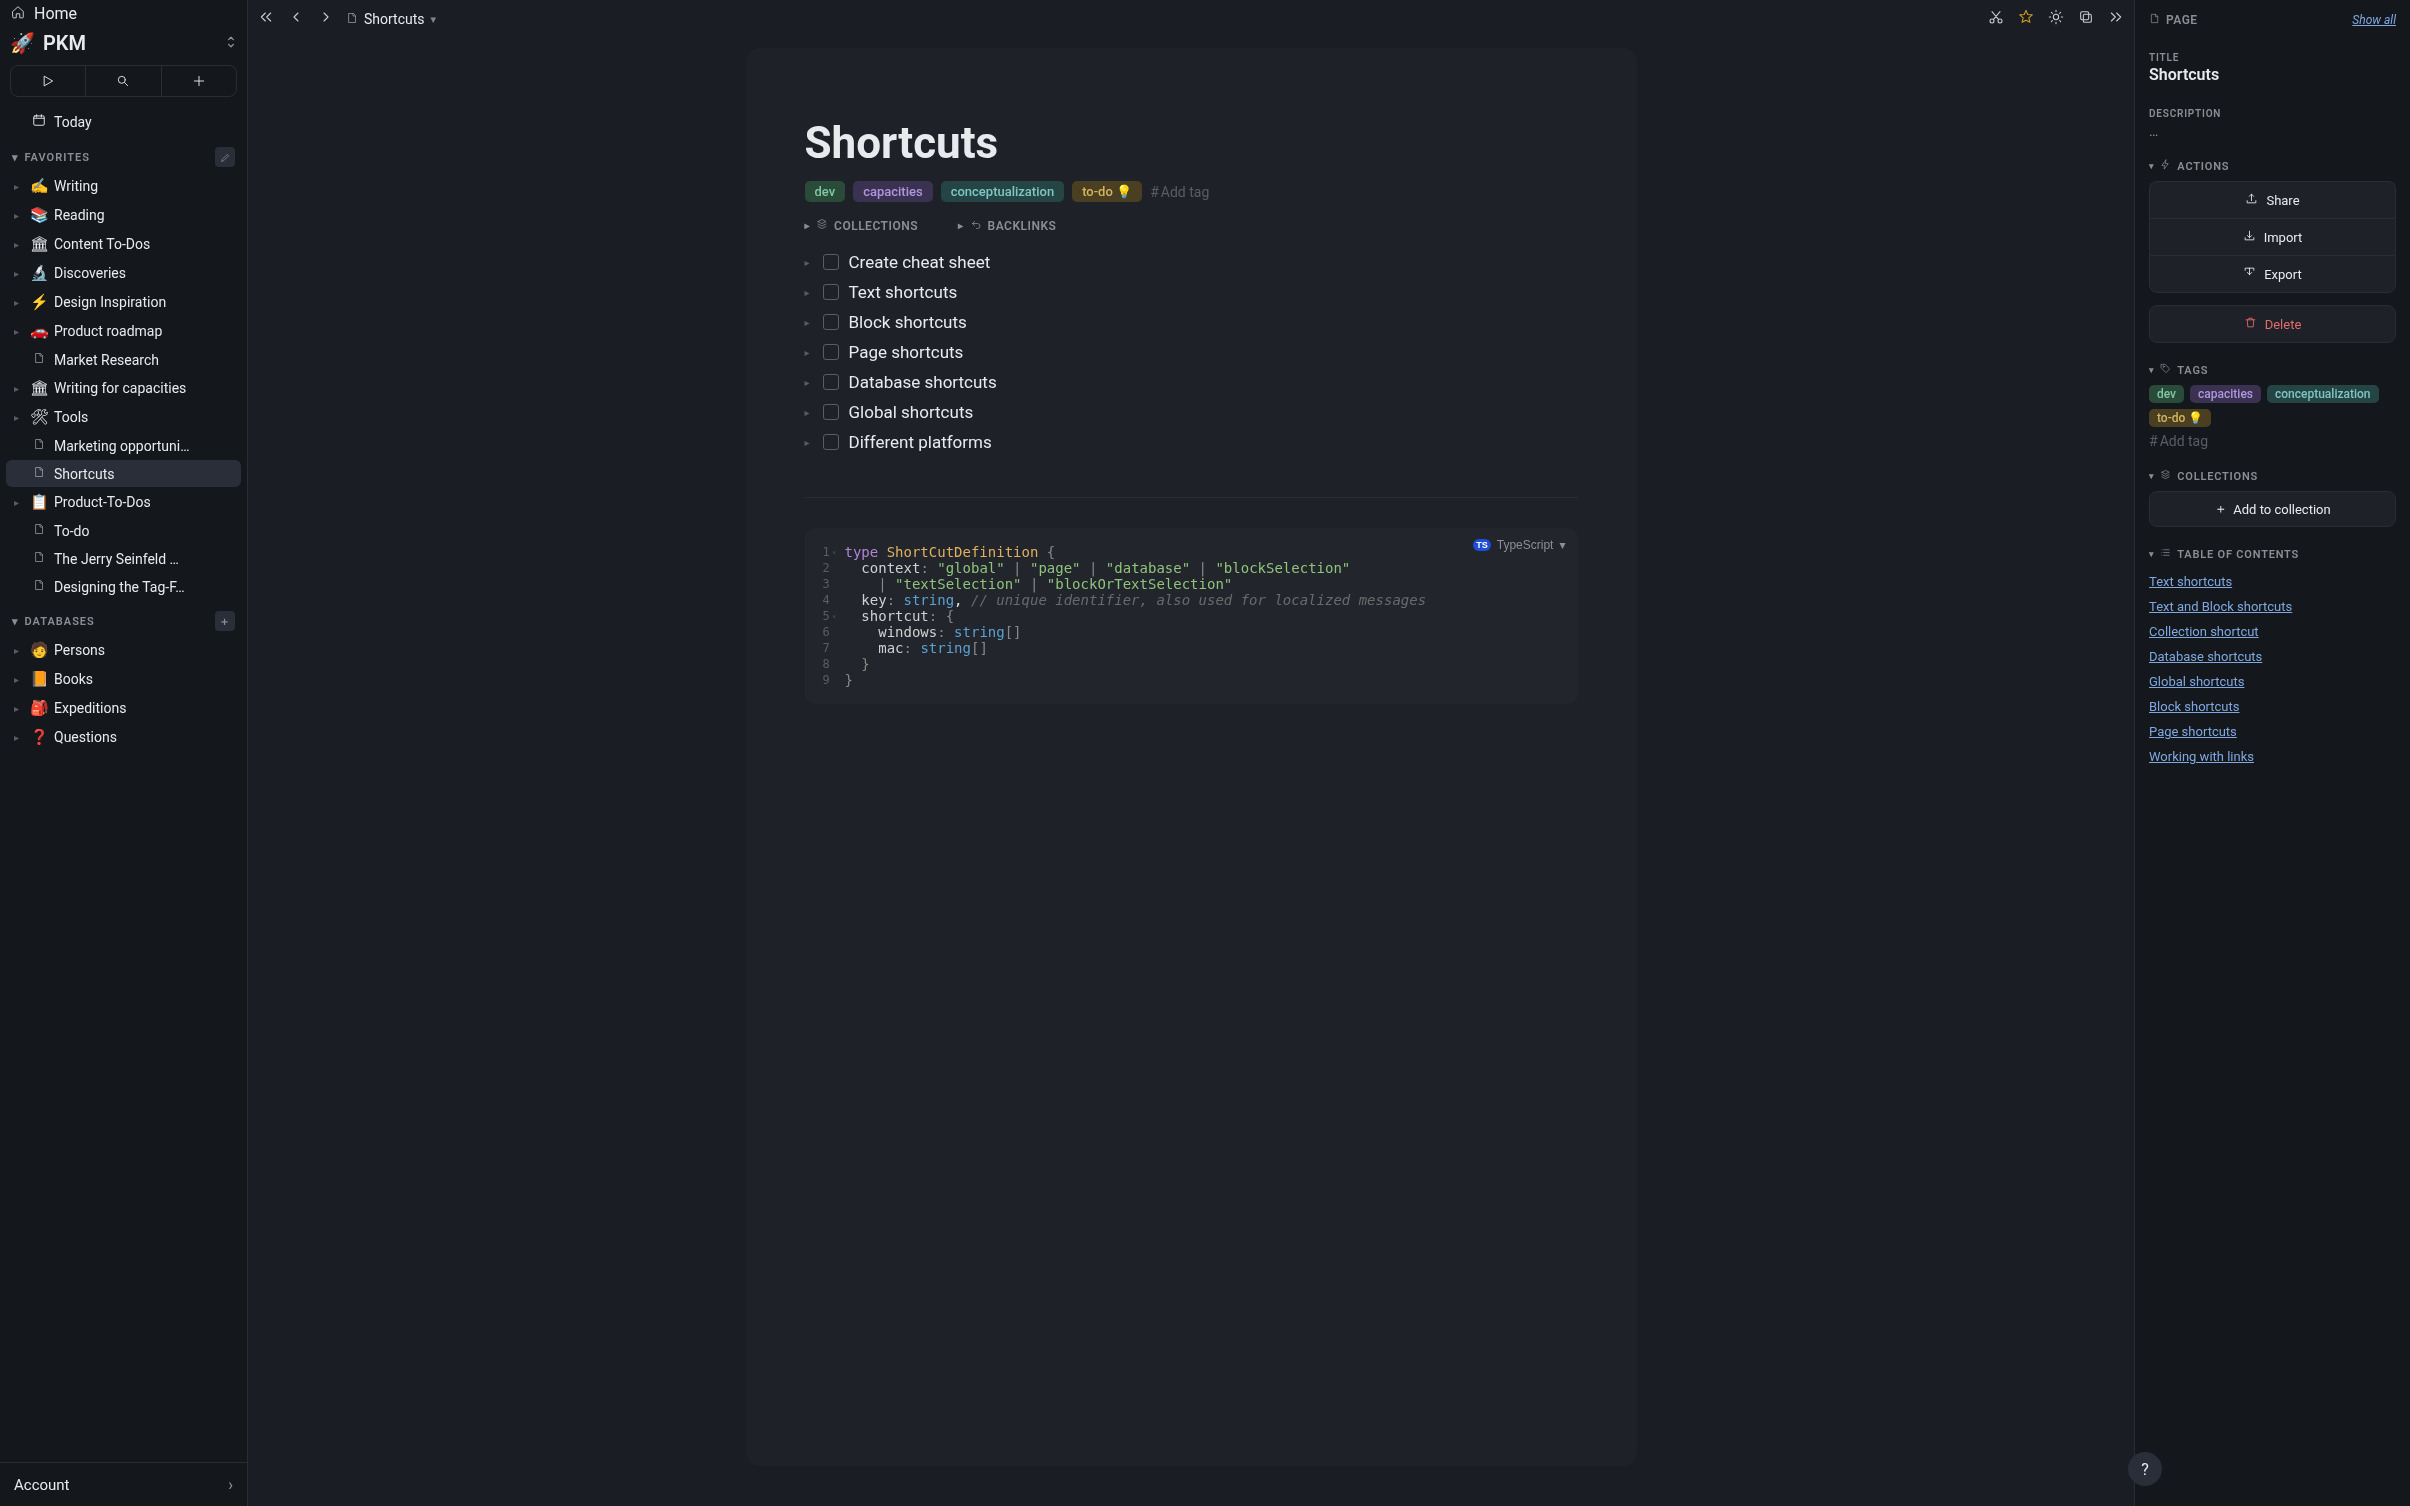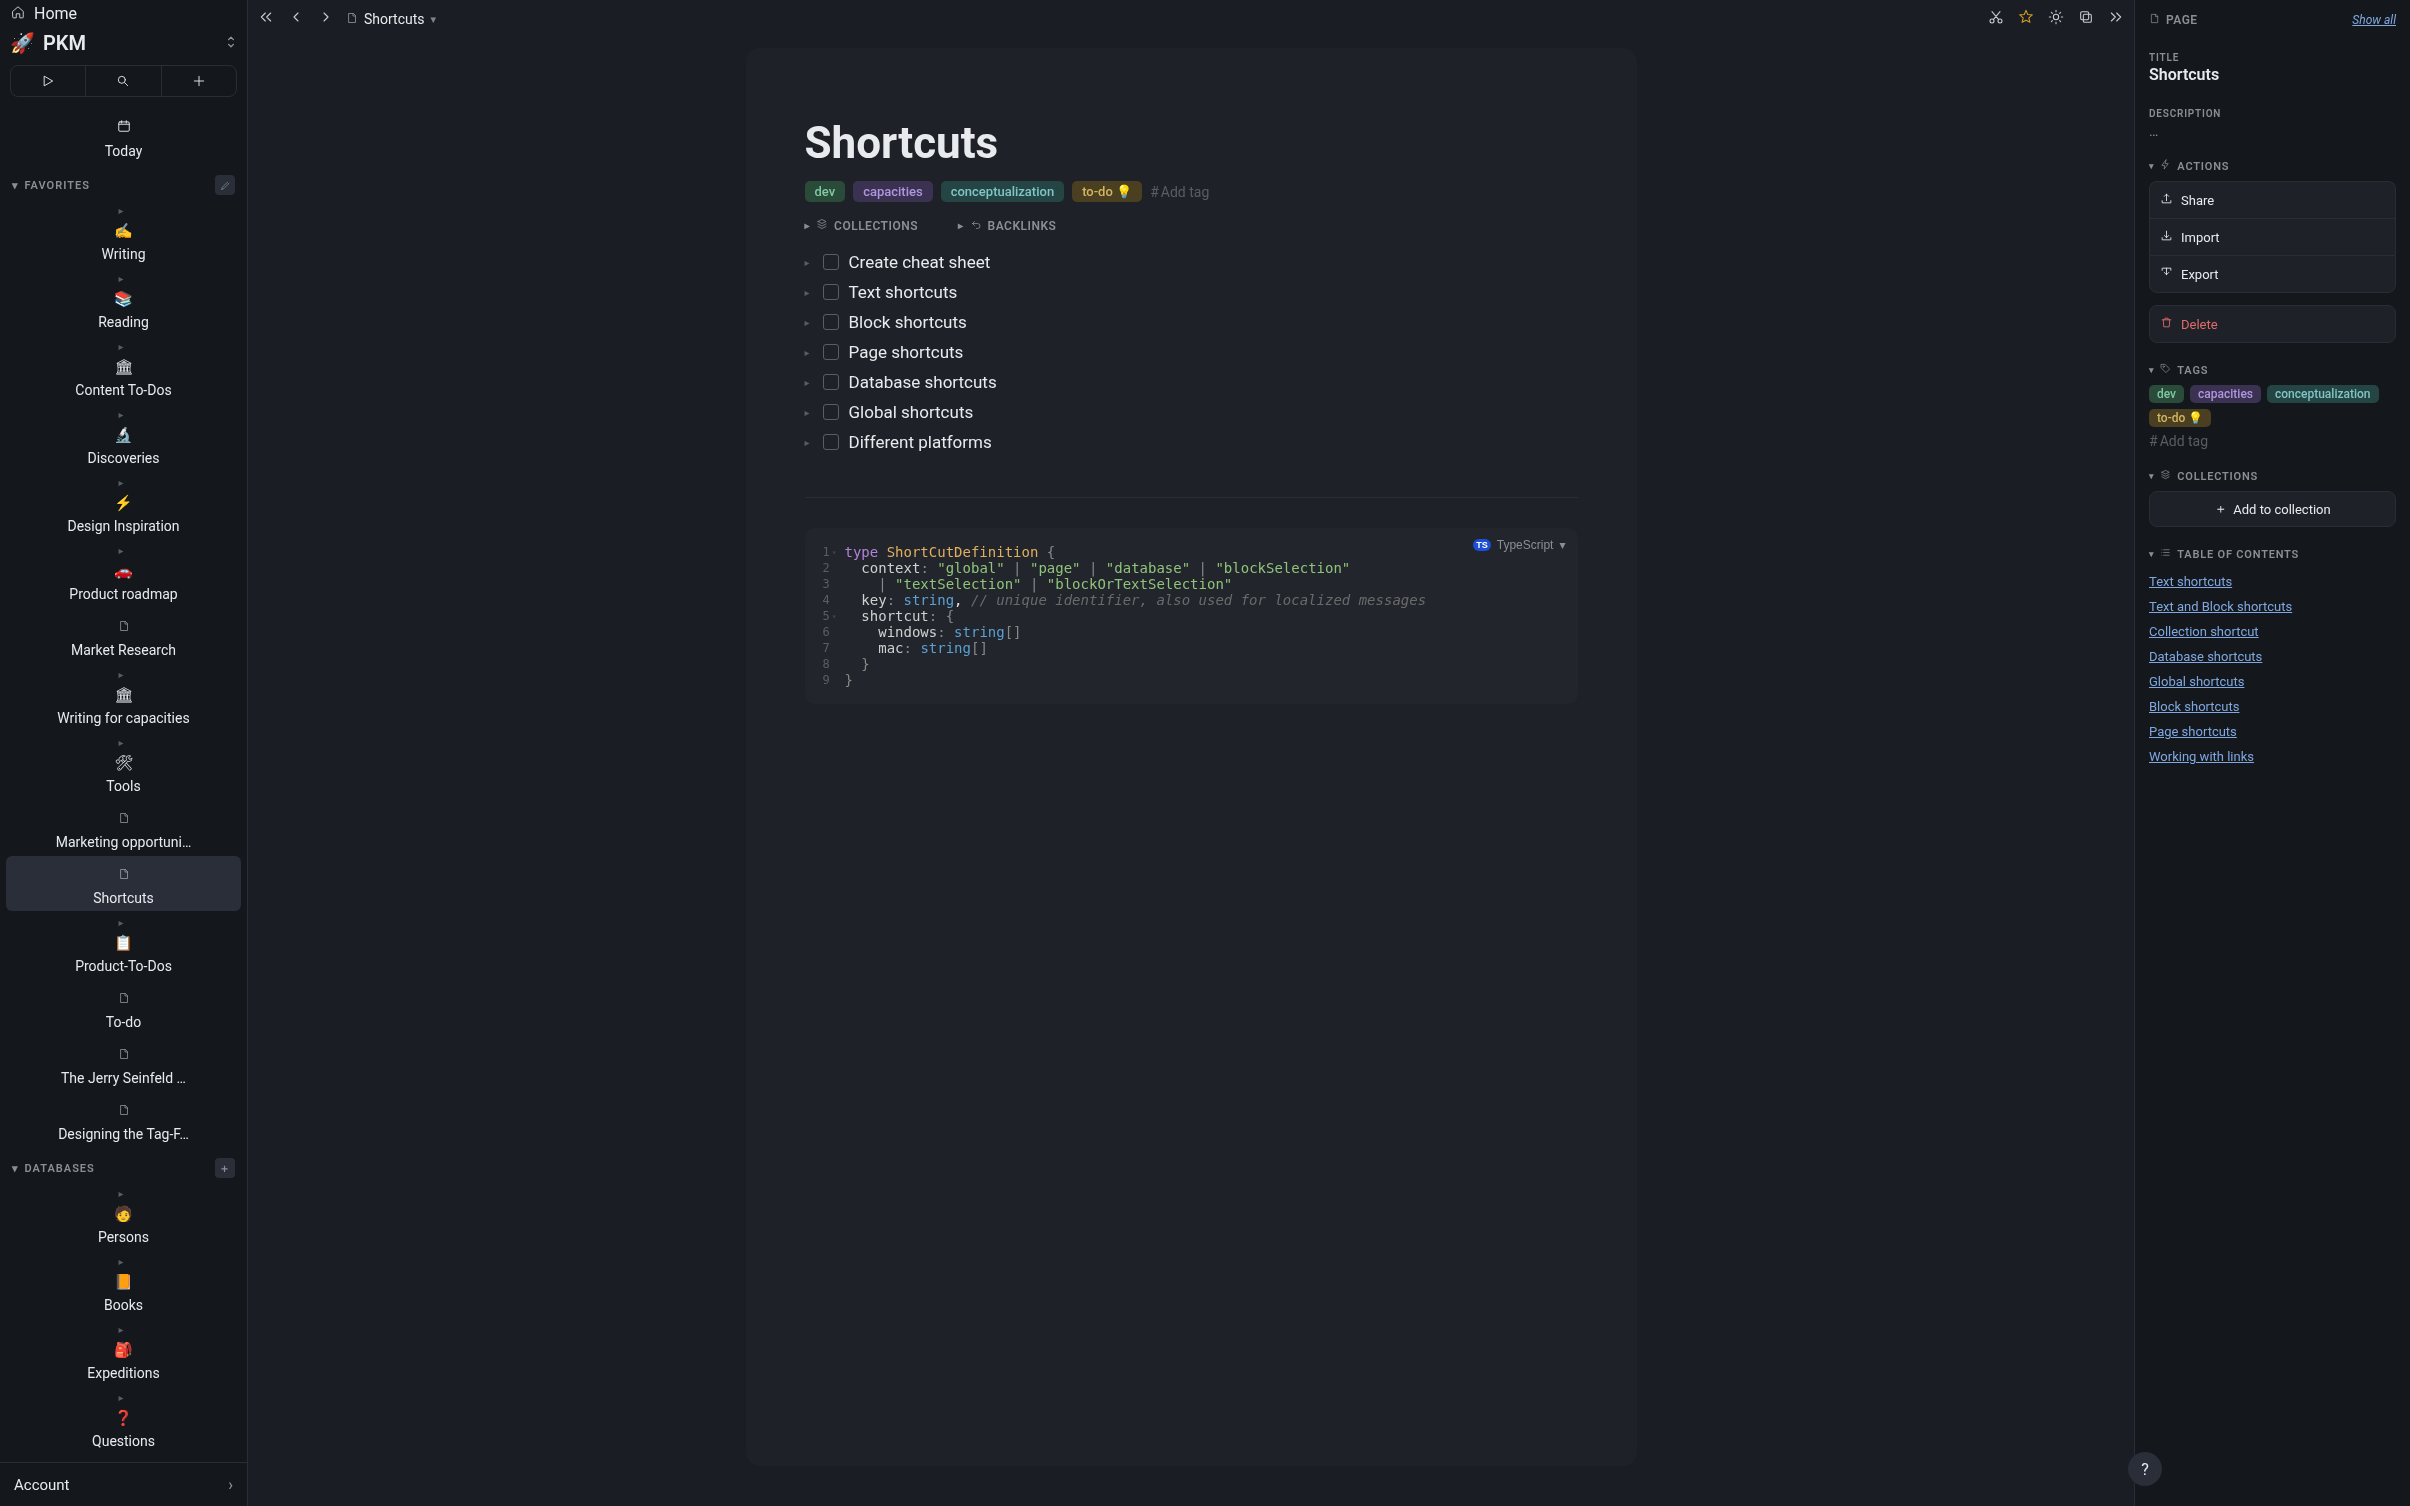--- a/index.html
+++ b/index.html
@@ -84,21 +84,20 @@
   .sidebar-buttons > div:last-child { border-right:none;}
   .sidebar-row {
     display:flex;
     align-items:center;
     gap:6px;
     padding:5px 8px;
     margin:1px 6px;
     border-radius:6px;
     cursor:pointer;
     font-size:14px;
-    flex-direction:column;
   }
   .sidebar-row.selected { background:var(--bg-selected); }
   .sidebar-row .chev { width:10px; font-size:10px; color:var(--text-dimmer);}
   .sidebar-row .emoji { width:18px; text-align:center; font-size:15px;}
   .sidebar-row .doc-icon { width:18px; text-align:center; opacity:.6; font-size:13px;}
   .sidebar-row .label { flex:1; overflow:hidden; text-overflow:ellipsis; white-space:nowrap;}
   .section-header {
     display:flex;
     align-items:center;
     gap:6px;
@@ -221,20 +220,21 @@
   .panel-dots { color:var(--text-dim); margin-top:4px; letter-spacing:2px;}
   .panel-section-header { display:flex; align-items:center; gap:6px; font-size:11px; letter-spacing:0.8px; color:var(--text-dim); font-weight:600; margin:20px 0 8px; cursor:pointer;}
   .panel-section-header .chev{font-size:9px;}
   .panel-actions { display:flex; flex-direction:column; gap:0;}
   .panel-button {
     border:1px solid var(--border);
     border-bottom:none;
     padding:10px;
     display:flex;
     align-items:center;
+    justify-content:center;
     gap:8px;
     font-size:13px;
     cursor:pointer;
     background:var(--bg-panel);
   }
   .panel-button:first-child { border-top-left-radius:8px; border-top-right-radius:8px;}
   .panel-button:last-of-type { border-bottom:1px solid var(--border); border-bottom-left-radius:8px; border-bottom-right-radius:8px;}
   .panel-button.delete { color:var(--delete); margin-top:12px; border:1px solid var(--border); border-radius:8px;}
   .panel-tags { display:flex; flex-wrap:wrap; gap:6px;}
   .panel-tags .tag { font-size:12px; padding:2px 8px;}

